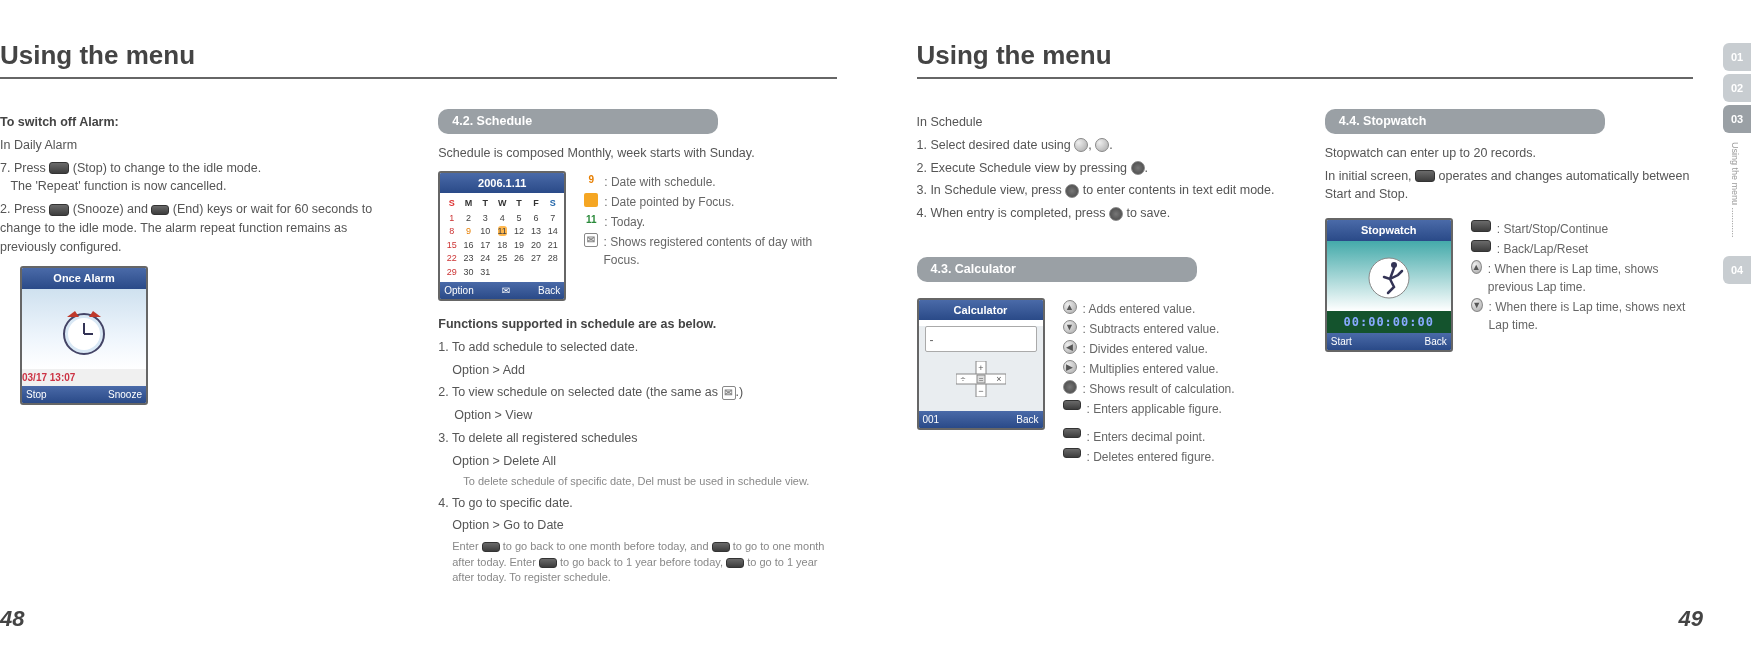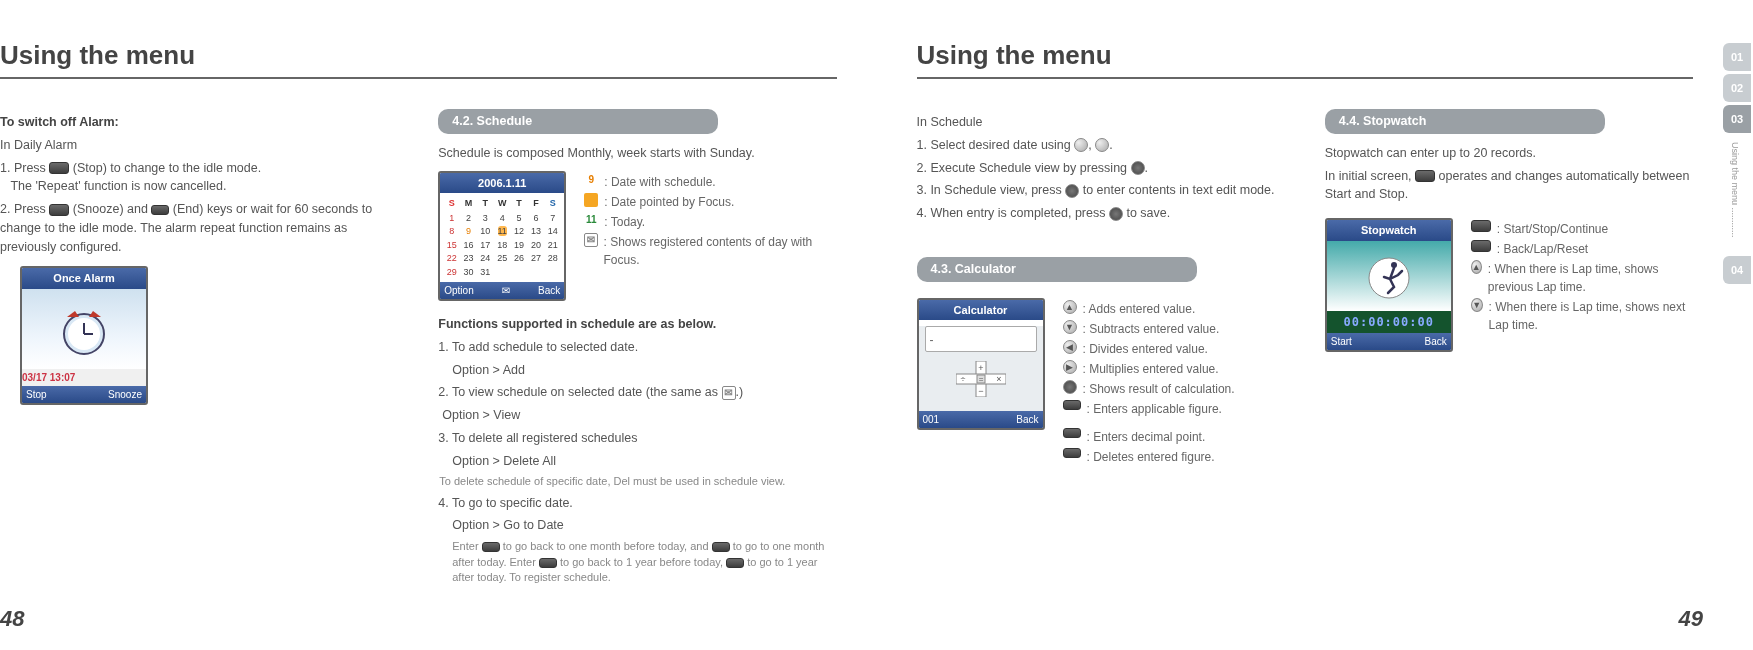--- a/index.html
+++ b/index.html
@@ -108,21 +108,21 @@
   <div class="page page-left">
     <h1 class="page-title">Using the menu</h1>
     <hr class="title-rule">
 
     <div class="cols">
 
       <div class="col">
         <p><strong class="blk">To switch off Alarm:</strong></p>
         <p>In Daily Alarm</p>
         <p>
-          <span>1. Press</span>
+          <span>7. Press</span>
           <span class="key-icon"></span>
           <span>(Stop) to change to the idle mode.</span><br>
           &nbsp;&nbsp;&nbsp;<span>The 'Repeat' function is now cancelled.</span>
         </p>
         <p>
           <span>2. Press</span>
           <span class="key-icon"></span>
           <span>(Snooze) and</span>
           <span class="key-icon key-small"></span>
           <span>(End) keys or wait for 60 seconds to change to the idle mode. The alarm repeat function remains as previously configured.</span>
@@ -241,24 +241,24 @@
                 <span>: <span>Shows registered contents of day with Focus.</span></span>
               </div>
           </div>
         </div>
 
         <p><strong class="blk">Functions supported in schedule are as below.</strong></p>
         <div class="ol">
           <p>1. To add schedule to selected date.</p>
           <p style="margin-left:14px;">Option &gt; Add</p>
           <p><span>2. To view schedule on selected date (the same as</span> <span class="legend-sample" style="border:1px solid #888;color:#888;display:inline-flex;">✉</span><span>.)</span></p>
-          <p style="margin-left:4px;">Option &gt; View</p>
+          <p style="margin-left:16px;">Option &gt; View</p>
           <p>3. To delete all registered schedules</p>
           <p style="margin-left:14px;">Option &gt; Delete All</p>
-          <p class="note" style="margin-left:1px;">To delete schedule of specific date, Del must be used in schedule view.</p>
+          <p class="note" style="margin-left:25px;">To delete schedule of specific date, Del must be used in schedule view.</p>
           <p>4. To go to specific date.</p>
           <p style="margin-left:14px;">Option &gt; Go to Date</p>
           <p class="note" style="margin-left:14px;">
             <span>Enter</span>
             <span class="key-icon key-small"></span>
             <span>to go back to one month before today, and</span>
             <span class="key-icon key-small"></span>
             <span>to go to one month after today. Enter</span>
             <span class="key-icon key-small"></span>
             <span>to go back to 1 year before today,</span>

